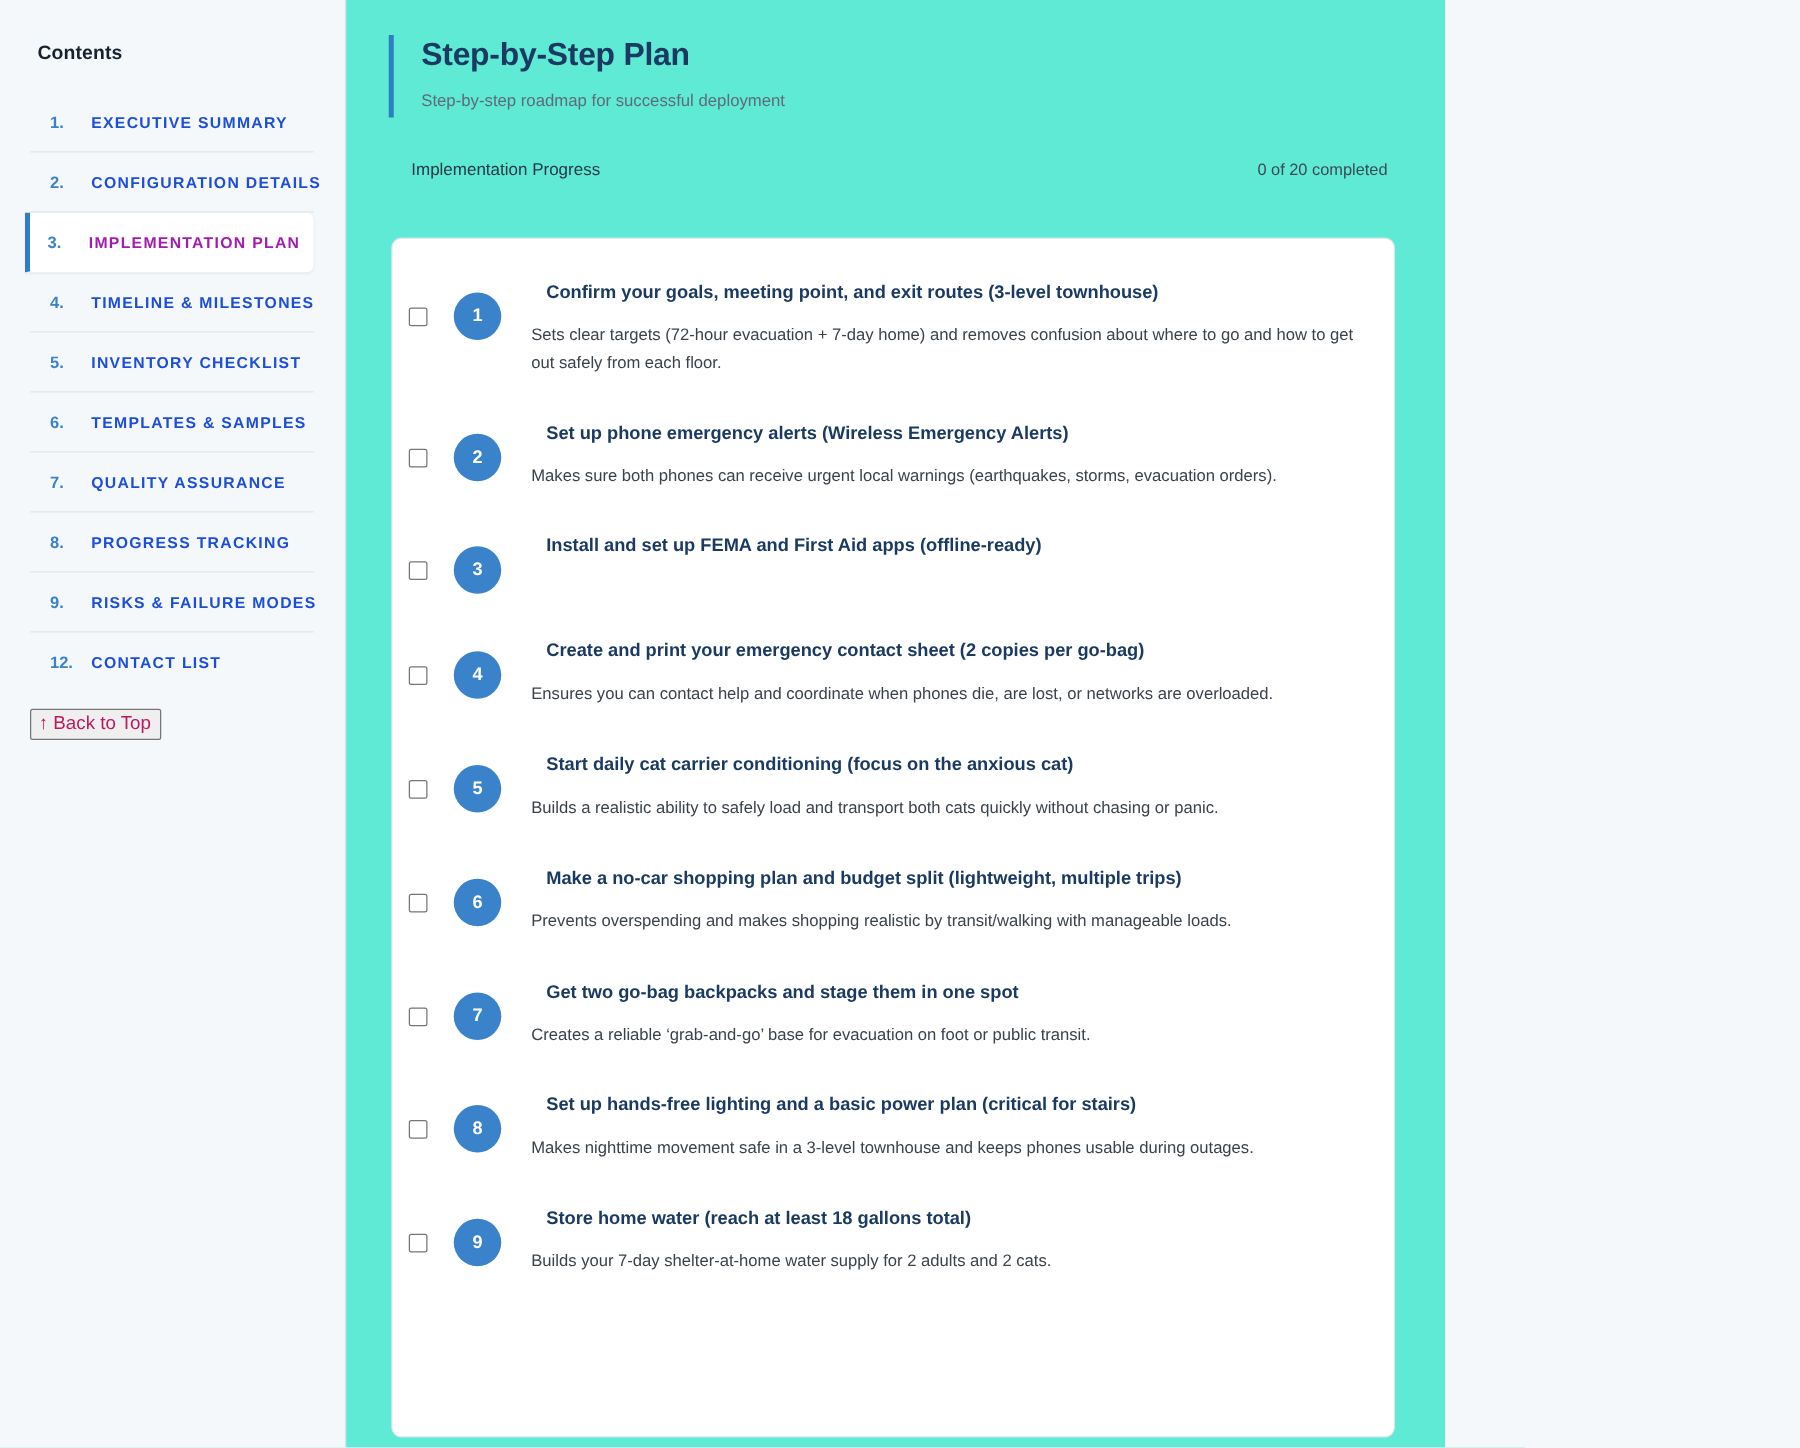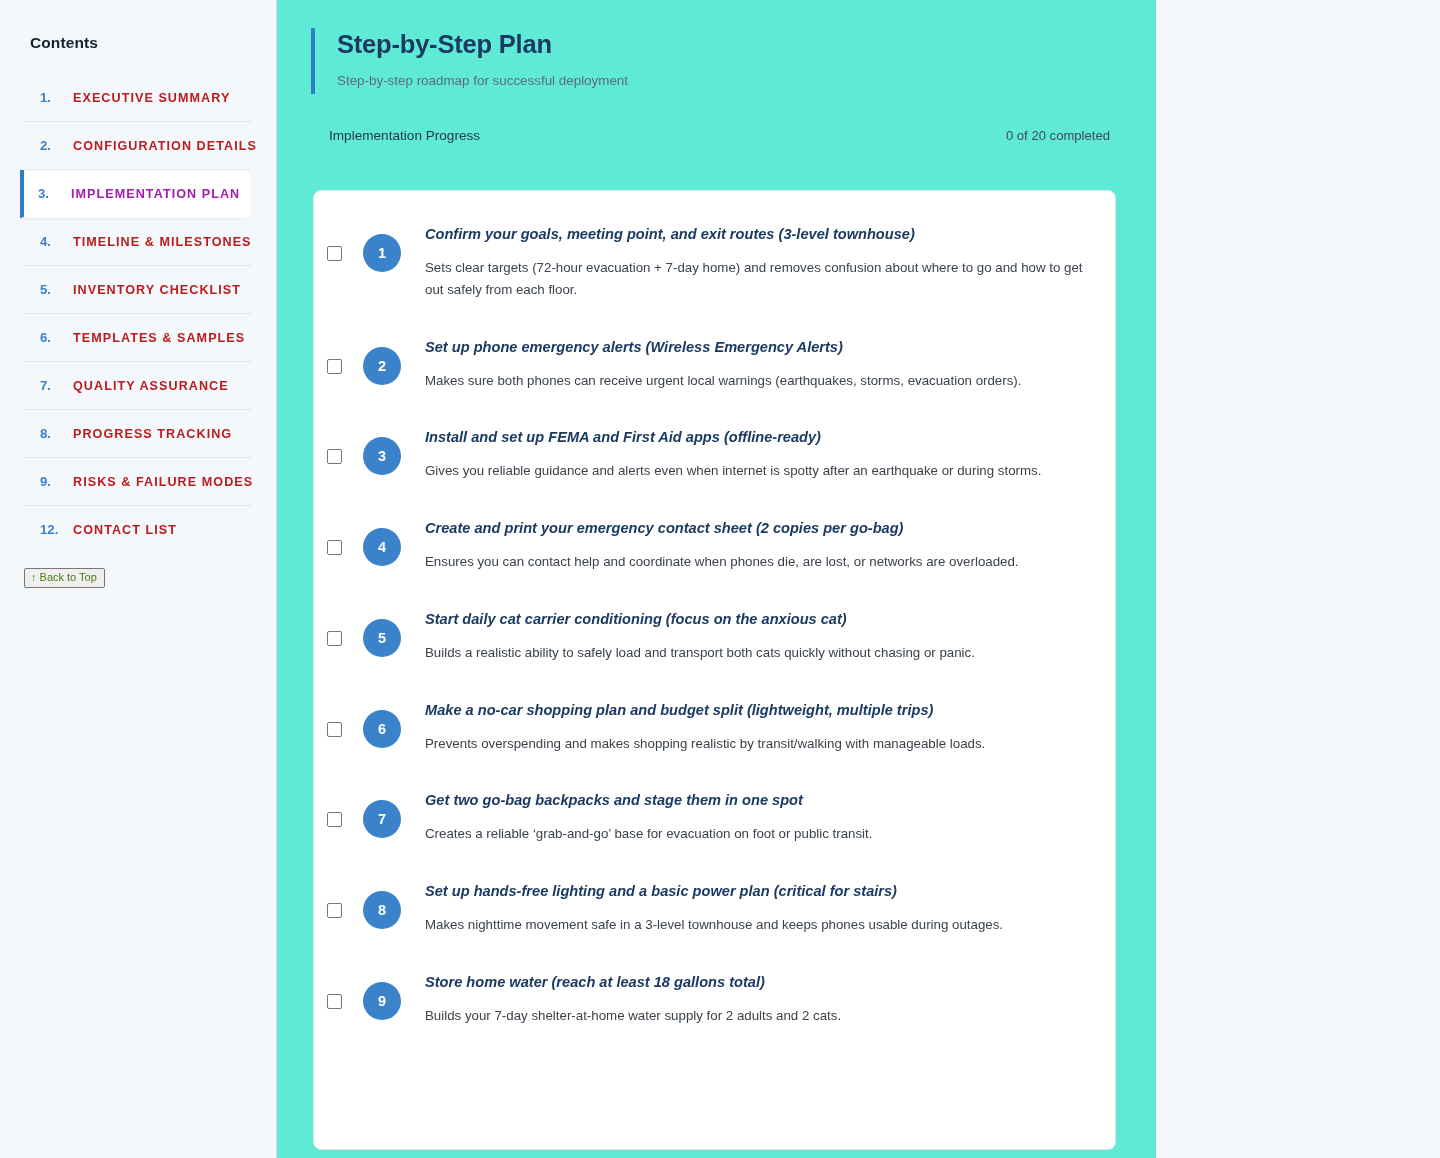--- a/index.html
+++ b/index.html
@@ -46,42 +46,42 @@
     cursor: pointer;
   }
   .toc li:last-child .toc-item { border-bottom: none; }
   .toc-num {
     color: #3a82c9;
     font-weight: bold;
     font-size: 13.2px;
     min-width: 19px;
   }
   .toc-label {
-    color: #b91c1c;
+    color: #1d4ed8;
     font-weight: bold;
     font-size: 12.6px;
     letter-spacing: 1.05px;
     text-transform: uppercase;
     white-space: nowrap;
   }
   .toc-item.active {
     background: #ffffff;
     border-left: 4px solid #2f7ec4;
     border-bottom: 1px solid transparent;
     border-radius: 0 6px 6px 0;
     margin-left: -4px;
     padding-left: 14px;
     box-shadow: 0 1px 2px rgba(20,40,70,.07);
   }
   .toc-item.active .toc-label { color: #a21caf; }
   .back-top-wrap { padding: 14px 0 0 24px; }
   button.back-top {
     font-family: "Liberation Sans", sans-serif;
-    font-size: 11px;
-    color: #4d7c0f;
+    font-size: 15px;
+    color: #be185d;
     background: #efefef;
     border: 1px solid #767676;
     border-radius: 2px;
     padding: 2px 7px 3px 6px;
     cursor: pointer;
     line-height: 1.18;
   }
 
   
   .main {
@@ -168,23 +168,22 @@
   }
   .step-body {
     padding-left: 24px;
     flex: 1 1 auto;
     min-width: 0;
   }
   .step-title {
     font-size: 14.6px;
     font-weight: bold;
     color: #1b3a62;
-    margin: 0 0 13px 0;
+    margin: 0 0 13px 12px;
     line-height: 1.3;
-    font-style: italic;
   }
   .step-desc {
     font-size: 13.3px;
     color: #3a424b;
     margin: 0;
     line-height: 1.64;
     max-width: 722px;
   }
 </style>
 </head>
@@ -289,21 +288,20 @@
             <div class="step-body">
               <div class="step-title">Set up phone emergency alerts (Wireless Emergency Alerts)</div>
               <div class="step-desc">Makes sure both phones can receive urgent local warnings (earthquakes, storms, evacuation orders).</div>
             </div>
           </div>
           <div class="step">
             <input type="checkbox" class="step-check" style="">
             <div class="step-badge">3</div>
             <div class="step-body">
               <div class="step-title">Install and set up FEMA and First Aid apps (offline-ready)</div>
-              <div class="step-desc">Gives you reliable guidance and alerts even when internet is spotty after an earthquake or during storms.</div>
             </div>
           </div>
           <div class="step">
             <input type="checkbox" class="step-check" style="">
             <div class="step-badge">4</div>
             <div class="step-body">
               <div class="step-title">Create and print your emergency contact sheet (2 copies per go-bag)</div>
               <div class="step-desc">Ensures you can contact help and coordinate when phones die, are lost, or networks are overloaded.</div>
             </div>
           </div>

